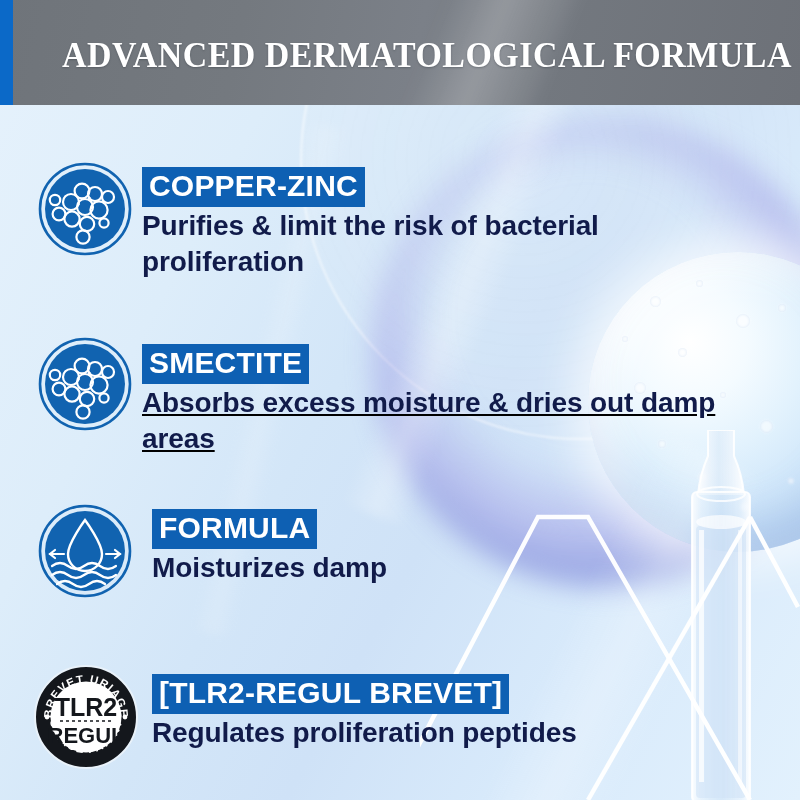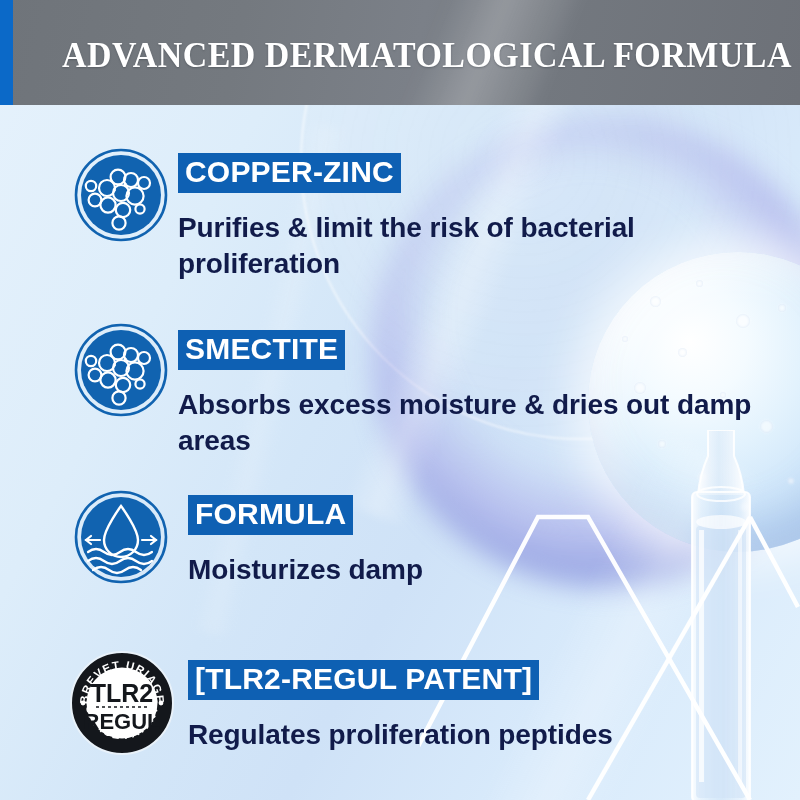--- a/index.html
+++ b/index.html
@@ -185,24 +185,23 @@
     letter-spacing: 0.5px;
     white-space: nowrap;
     transform: scaleX(0.97);
     transform-origin: left center;
     text-shadow: 0 1px 2px rgba(40,46,54,0.35);
   }
 
   
   .rows {
     position: absolute;
-    left: 0; top: 105px;
+    left: 0; top: 119px;
     width: 800px;
     height: 524px;
-    padding-left: 36px;
   }
   .row {
     position: absolute;
     display: flex;
     align-items: flex-start;
   }
   .row-icon {
     position: absolute;
     width: 94px;
     height: 94px;
@@ -219,30 +218,30 @@
     line-height: 1.03;
     padding: 4px 7px 5px 7px;
     letter-spacing: 0.2px;
     white-space: nowrap;
   }
   .ing-desc {
     color: #111b4a;
     font-size: 28px;
     font-weight: bold;
     line-height: 1.30;
-    margin-top: 17px;
+    margin-top: 1px;
     letter-spacing: -0.1px;
   }
 
   
   #row-copper  .row-icon { left: 38px;  top: 43px; }
   #row-copper  .row-text { left: 142px; top: 48px; width: 560px; }
 
   #row-smectite .row-icon { left: 38px;  top: 218px; }
-  #row-smectite .row-text { left: 142px; top: 225px; width: 650px; }
+  #row-smectite .row-text { left: 142px; top: 225px; width: 650px; text-decoration: underline; }
 
   #row-glycerin .row-icon { left: 38px;  top: 385px; }
   #row-glycerin .row-text { left: 152px; top: 390px; width: 520px; }
 
   #row-tlr2 .row-icon { left: 33px;  top: 545px; width: 106px; height: 106px; }
   #row-tlr2 .row-text { left: 152px; top: 555px; width: 560px; }
 
   
   .seal {
     width: 106px;
@@ -426,19 +425,19 @@
           <textPath href="#arcTop" startOffset="50%" text-anchor="middle">BREVET URIAGE</textPath>
         </text>
         <text font-family="'Liberation Sans', sans-serif" font-size="11.5" font-weight="bold" fill="#ffffff" letter-spacing="1.1">
           <textPath href="#arcBot" startOffset="50%" text-anchor="middle">URIAGE PATENT</textPath>
         </text>
         <text x="53" y="52" text-anchor="middle" font-family="'Liberation Sans', sans-serif" font-size="25" font-weight="bold" fill="#14171c">TLR2</text>
         <line x1="27" y1="57" x2="79" y2="57" stroke="#14171c" stroke-width="1.4" stroke-dasharray="3 3"></line>
         <text x="53" y="79" text-anchor="middle" font-family="'Liberation Sans', sans-serif" font-size="22" font-weight="bold" fill="#14171c">REGUL</text>
       </svg>
       <div class="row-text">
-        <div class="ing-name">[TLR2-REGUL PATENT]</div>
+        <div class="ing-name">[TLR2-REGUL BREVET]</div>
         <div class="ing-desc">Regulates proliferation peptides</div>
       </div>
     </div>
 
   </div>
 </div>
 
 </body></html>

